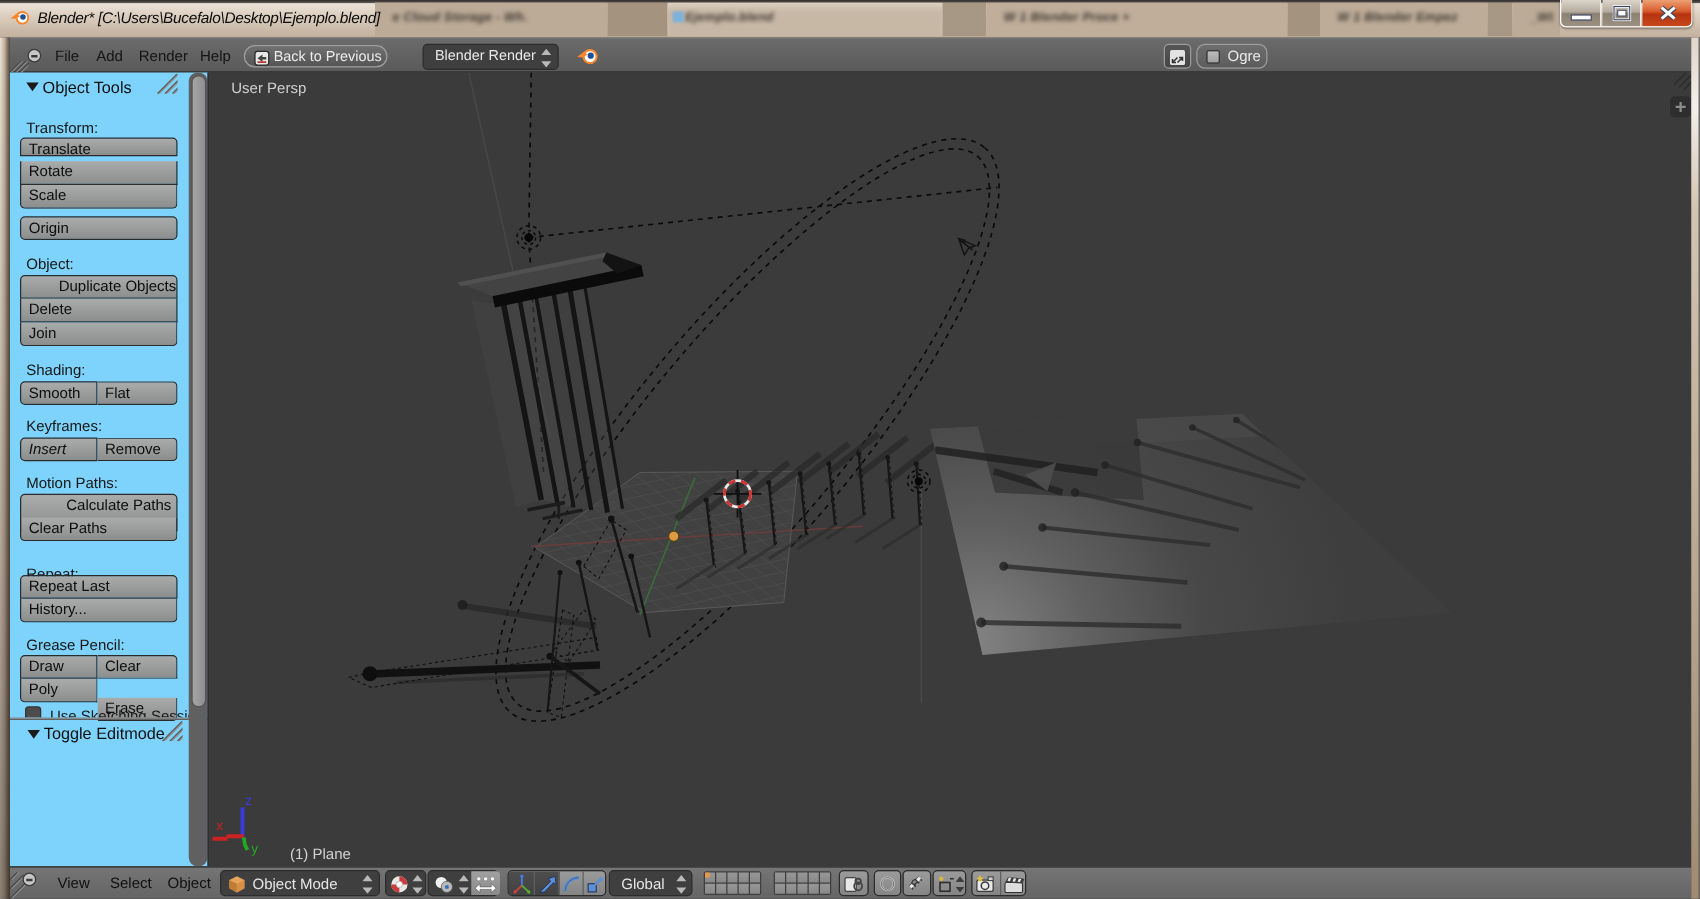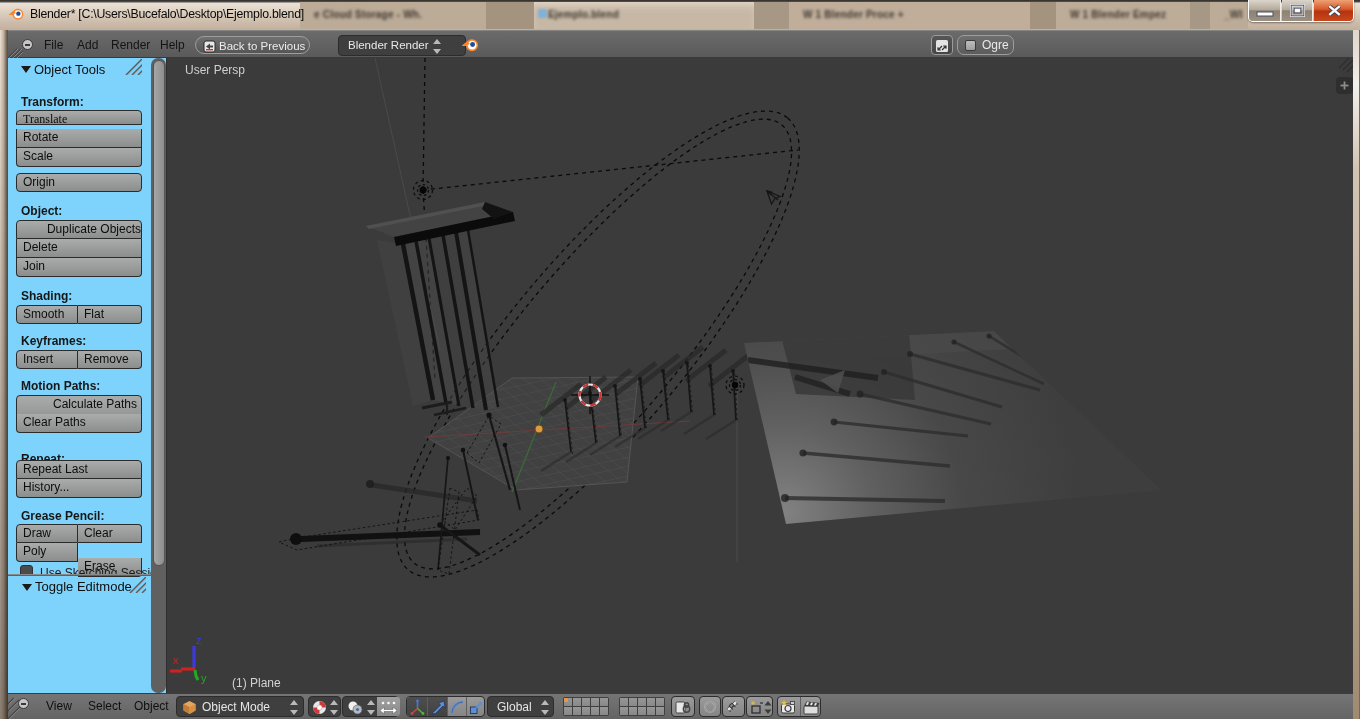--- a/index.html
+++ b/index.html
@@ -1,25 +1,25 @@
 <!DOCTYPE html>
 <html><head><meta charset="utf-8"><style>
 *{margin:0;padding:0;box-sizing:border-box;}
 html,body{width:1360px;height:719px;overflow:hidden;font-family:"Liberation Sans",sans-serif;background:#3b3b3b;}
 .abs{position:absolute;}
-#titlebar{left:0;top:0;width:1360px;height:30px;background:linear-gradient(#efe8de 0%,#ddd0c1 40%,#cbbaa8 78%,#c2b09c 100%);}
+#titlebar{left:0;top:0;width:1360px;height:30px;background:linear-gradient(#efe8de 0%,#ddd0c1 40%,#cbbaa8 78%,#c2b09c 100%);font-style:italic;}
 #titlebar .topedge{left:0;top:0;width:1360px;height:3px;background:linear-gradient(#2e2c29,#5a554e 70%,#f4efe8);}
 #title{left:30px;top:7px;font-size:12.3px;letter-spacing:-0.25px;color:#0a0a0a;}
 .tabs{top:2px;height:27px;overflow:hidden;}
 .tabtxt{font-size:10px;color:#3d3831;filter:blur(1.7px);letter-spacing:0.2px;font-weight:bold;}
 #menubar{left:7px;top:30px;width:1346px;height:28px;background:linear-gradient(#6b6b6b,#5a5a5a);border-top:1px solid #848484;border-bottom:1px solid #393939;}
 .mtxt{font-size:12px;color:#141414;top:36px;white-space:nowrap;}
 #toolshelf{left:7px;top:58px;width:160px;height:635px;background:#7dd3fc;}
 .shbtn{left:16px;width:126px;background:linear-gradient(#aaabab,#8c8d8d);border:1px solid #2b2b2b;color:#0d0d0d;font-size:12px;line-height:17px;padding-left:6px;}
-.shlbl{left:21px;font-size:12px;color:#161616;font-weight:bold;}
+.shlbl{left:21px;font-size:12px;color:#161616;}
 .phead{font-size:13px;color:#0f0f0f;}
 #viewport{left:166px;top:58px;width:1187px;height:635px;background:#3b3b3b;border-left:1px solid #2e2e2e;}
 #bottombar{left:7px;top:693px;width:1346px;height:26px;background:linear-gradient(#757575,#646464);border-top:1px solid #3c3c3c;}
 .btxt{font-size:12px;color:#101010;top:699px;}
 .drop{background:#3f3f3f;border:1px solid #2c2c2c;border-radius:4px;color:#e6e6e6;font-size:12px;white-space:nowrap;}
 #lframe{left:0;top:30px;width:8px;height:689px;background:linear-gradient(90deg,#ece2d6,#c3b2a0 45%,#76695a 80%,#4d4b48);}
 #rframe{left:1353px;top:30px;width:7px;height:689px;background:linear-gradient(#e0d5c9 0%,#f2efea 8%,#d3c4b2 20%,#b5a18b 70%,#a08a72);border-right:1px solid #6b6b6b;}
 </style></head><body>
 <div id="titlebar" class="abs">
     <div class="topedge abs"></div>
@@ -91,21 +91,21 @@
     <div class="abs mtxt" style="left:104px;top:7px">Render</div>
     <div class="abs mtxt" style="left:153px;top:7px">Help</div>
     <div class="abs" style="left:188px;top:5px;width:115px;height:18px;border:1px solid #9d9d9d;border-radius:9px;background:linear-gradient(#707070,#555555);">
 <svg class="abs" style="left:7px;top:2.5px" width="13" height="13" viewBox="0 0 13 13">
         <rect x="1" y="1" width="11" height="11" rx="2" fill="#e8e8e8" stroke="#2a2a2a"></rect>
         <path d="M3 6.5 L7 3.5 L7 5.5 L10 5.5 L10 7.5 L7 7.5 L7 9.5 Z" fill="#444"></path>
         <rect x="3" y="9" width="7" height="1.4" fill="#c0392b"></rect>
       </svg>
 <div class="abs" style="left:23px;top:2.5px;font-size:11.5px;color:#ececec;white-space:nowrap">Back to Previous</div>
     </div>
-    <div class="abs drop" style="left:331px;top:3.5px;width:128px;height:21px;">
+    <div class="abs drop" style="left:331px;top:3.5px;width:109px;height:21px;">
 <div class="abs" style="left:9px;top:3.5px;font-size:11.5px;color:#e8e8e8;white-space:nowrap">Blender Render</div>
 <svg class="abs" style="left:93px;top:3px" width="10" height="15" viewBox="0 0 10 15">
         <path d="M5 0 L9 5 L1 5 Z" fill="#b9b9b9"></path>
         <path d="M5 15 L9 10 L1 10 Z" fill="#b9b9b9"></path>
       </svg>
     </div>
     <svg class="abs" style="left:454px;top:5px" width="19" height="19" viewBox="0 0 20 20">
 <path d="M0.8 10.2 L7.5 4.8 C9.5 3.2 12.8 2.8 15.2 4.4 C18.2 6.4 18.9 10.5 16.8 13.4 C14.7 16.3 10.6 16.9 7.8 14.8 C6.3 13.7 5.4 12.1 5.3 10.4 Z" fill="#f8862c"></path>
 <circle cx="11.7" cy="9.7" r="4.6" fill="#fdfdfd"></circle>
 <circle cx="12.2" cy="9.0" r="2.6" fill="#1e4f96"></circle>
@@ -133,33 +133,33 @@
         <line x1="5.2" y1="16" x2="21.2" y2="0"></line>
         <line x1="11.2" y1="16" x2="25.2" y2="2"></line>
         <line x1="17.2" y1="16" x2="27.2" y2="6"></line>
       </g>
     </svg>
     <svg class="abs" style="left:13px;top:6px" width="12" height="10" viewBox="0 0 12 10">
       <path d="M1 2 L11 2 L6 9 Z" fill="#1a1a1a"></path>
     </svg>
     <div class="abs phead" style="left:27px;top:4px">Object Tools</div>
     <div class="abs shlbl" style="left:14px;top:37px">Transform:</div>
-    <div class="abs shbtn" style="top:52px;left:9px;height:15px;border-radius:4px 4px 0 0;font-family:Liberation Serif, serif;">Translate</div>
+    <div class="abs shbtn" style="top:52px;left:9px;height:15px;border-radius:4px 4px 0 0;">Translate</div>
     <div class="abs shbtn" style="top:71px;left:9px;height:19px;border-radius:0;border-top:none;">Rotate</div>
     <div class="abs shbtn" style="top:90px;left:9px;height:19px;border-radius:0 0 4px 4px;border-top:none;">Scale</div>
     <div class="abs shbtn" style="top:115px;left:9px;height:19px;border-radius:4px;">Origin</div>
     <div class="abs shlbl" style="left:14px;top:146px">Object:</div>
     <div class="abs shbtn" style="top:162px;left:9px;height:19px;border-radius:4px 4px 0 0;text-align:right;">Duplicate Objects</div>
     <div class="abs shbtn" style="top:181px;left:9px;height:19px;border-radius:0;border-top:none;">Delete</div>
     <div class="abs shbtn" style="top:200px;left:9px;height:19px;border-radius:0 0 4px 4px;border-top:none;">Join</div>
     <div class="abs shlbl" style="left:14px;top:231px">Shading:</div>
     <div class="abs shbtn" style="top:247px;left:9px;width:62px;height:19px;border-radius:4px 0 0 4px;">Smooth</div>
     <div class="abs shbtn" style="top:247px;left:71px;width:64px;height:19px;border-radius:0 4px 4px 0;border-left:none;">Flat</div>
     <div class="abs shlbl" style="left:14px;top:276px">Keyframes:</div>
-    <div class="abs shbtn" style="top:292px;left:9px;width:62px;height:19px;border-radius:4px 0 0 4px;">Insert</div>
+    <div class="abs shbtn" style="top:292px;left:9px;width:62px;height:19px;border-radius:4px 0 0 4px;font-style:italic;">Insert</div>
     <div class="abs shbtn" style="top:292px;left:71px;width:64px;height:19px;border-radius:0 4px 4px 0;border-left:none;">Remove</div>
     <div class="abs shlbl" style="left:14px;top:321px">Motion Paths:</div>
     <div class="abs shbtn" style="top:337px;left:9px;height:30px;border-radius:4px 4px 0 0;padding-left:36px;">Calculate Paths</div>
     <div class="abs shbtn" style="top:356px;left:9px;height:19px;border-radius:0 0 4px 4px;border-top:none;">Clear Paths</div>
     <div class="abs shlbl" style="left:14px;top:394px">Repeat:</div>
     <div class="abs shbtn" style="top:402px;left:9px;height:19px;border-radius:4px 4px 0 0;">Repeat Last</div>
     <div class="abs shbtn" style="top:421px;left:9px;height:19px;border-radius:0 0 4px 4px;border-top:none;">History...</div>
     <div class="abs shlbl" style="left:14px;top:451px">Grease Pencil:</div>
     <div class="abs shbtn" style="top:466px;left:9px;width:62px;height:19px;border-radius:4px 0 0 0;">Draw</div>
     <div class="abs shbtn" style="top:466px;left:71px;width:64px;height:19px;border-radius:0 4px 0 0;border-left:none;">Clear</div>

